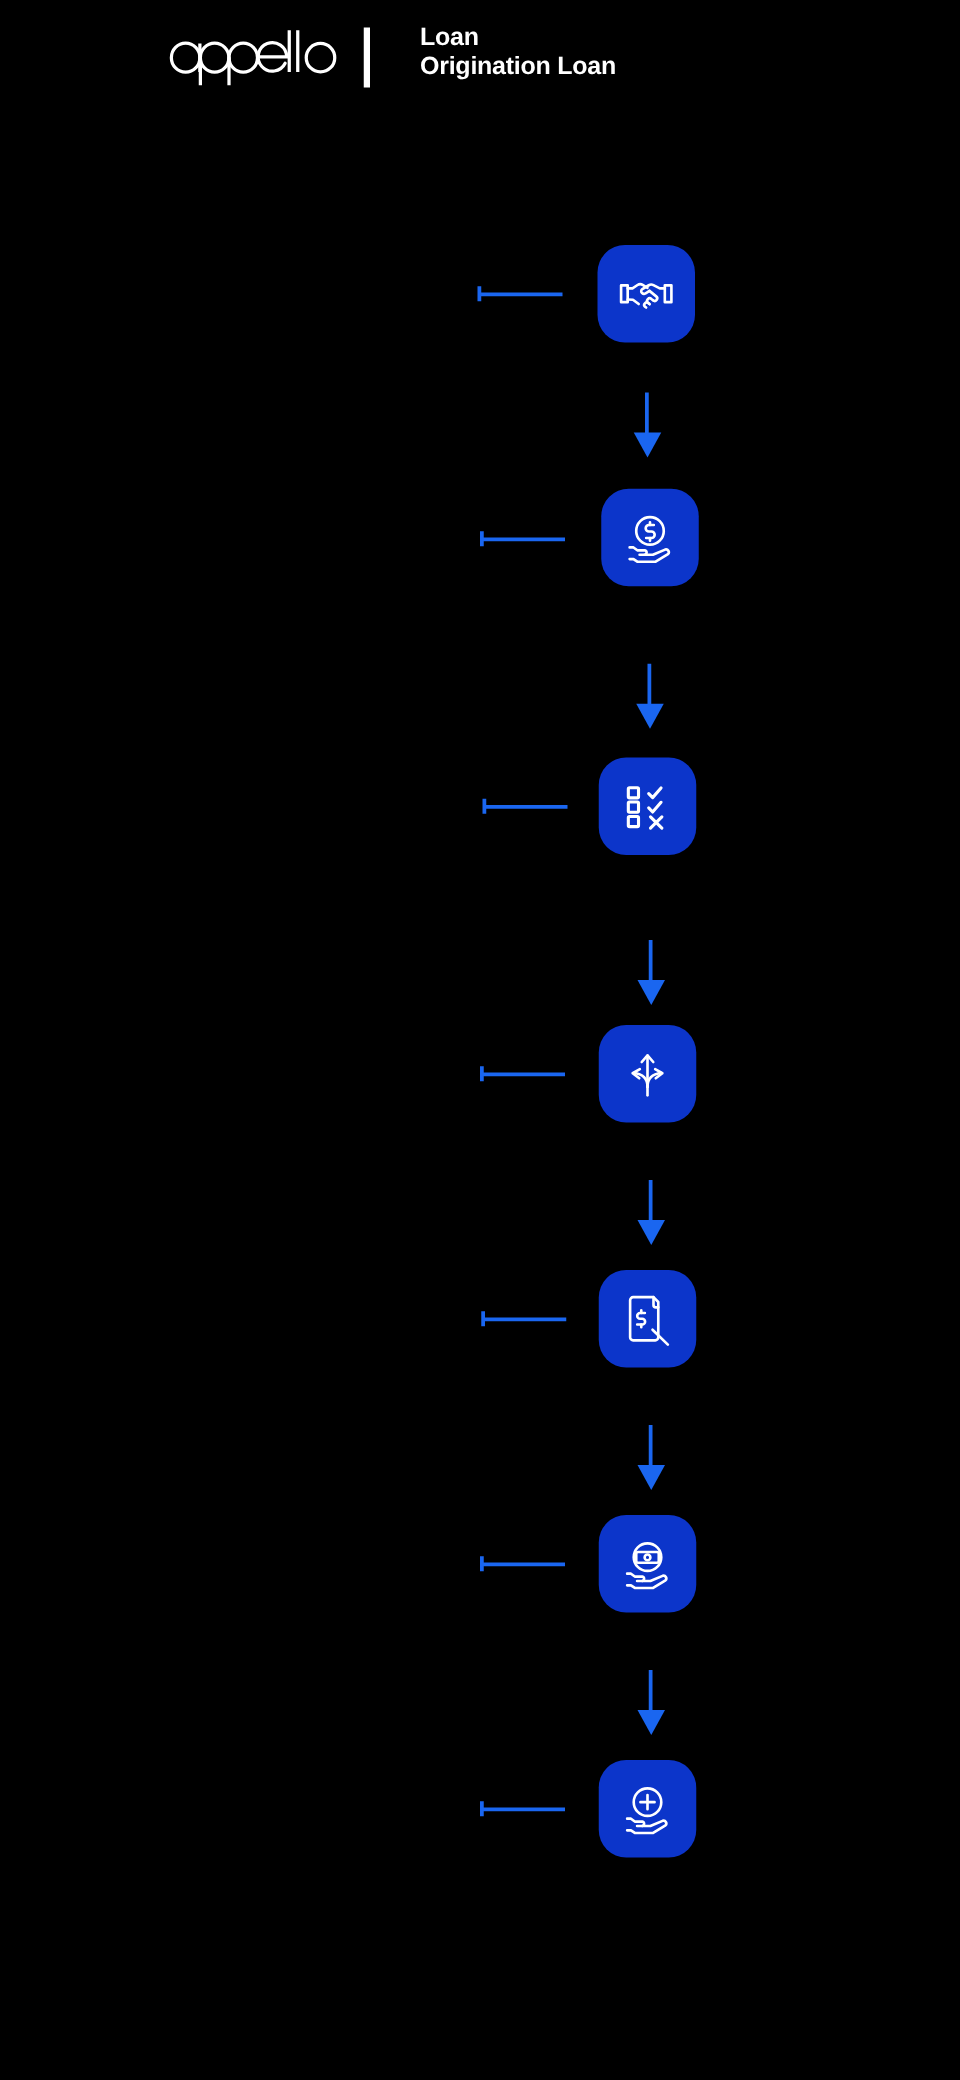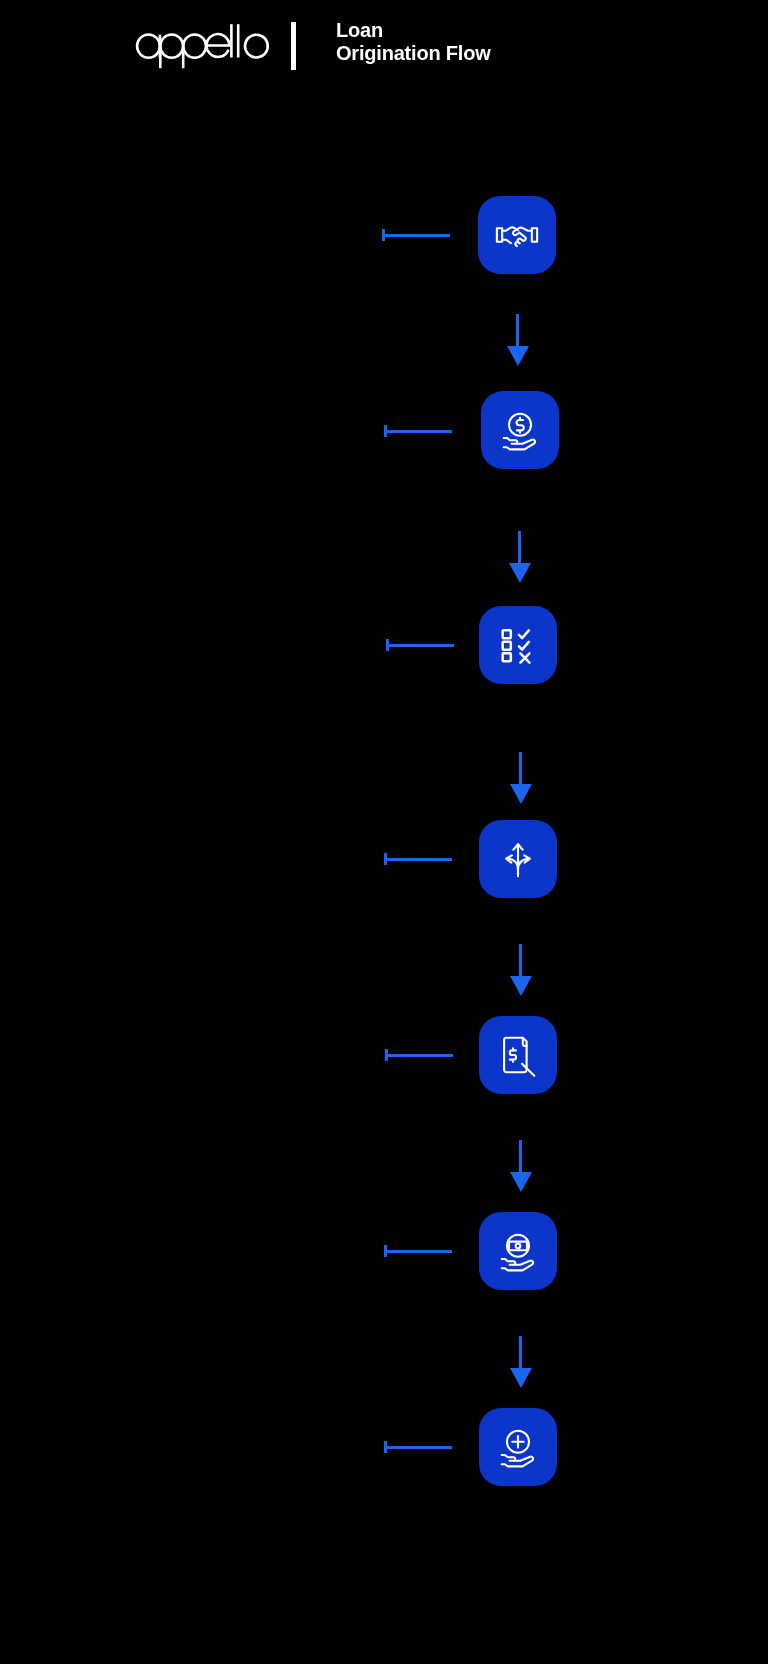--- a/index.html
+++ b/index.html
@@ -90,21 +90,21 @@
         <path d="M110.2 2.2v33.3" stroke="#fff" stroke-width="2.6"></path>
 
         <circle cx="128.4" cy="24.1" r="11.4" stroke="#fff" stroke-width="2.6" fill="none"></circle>
       </svg>
     </div>
 
     <div class="divider"></div>
 
     <div class="title">
       <span class="l1">Loan</span>
-      <span class="l2">Origination Flow</span>
+      <span class="l2">Origination Loan</span>
     </div>
   </div>
 
   <div class="flow">
 
     <div class="connector" style="left:378px; top:229px; width:72px;">
       <span class="tick"></span>
       <span class="rule" style="width:66px;"></span>
     </div>
     <div class="tile" style="left:478px; top:196px;">

